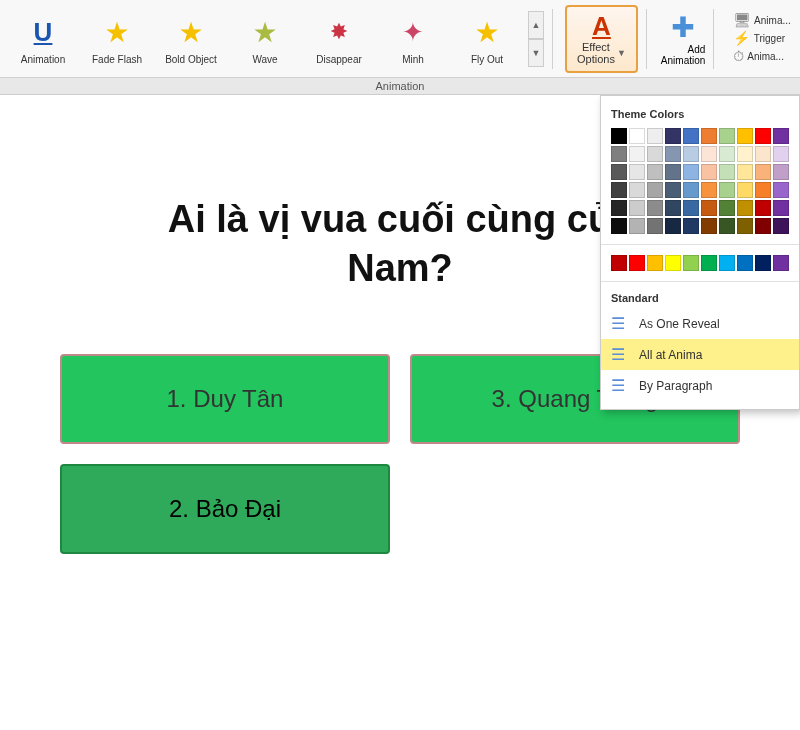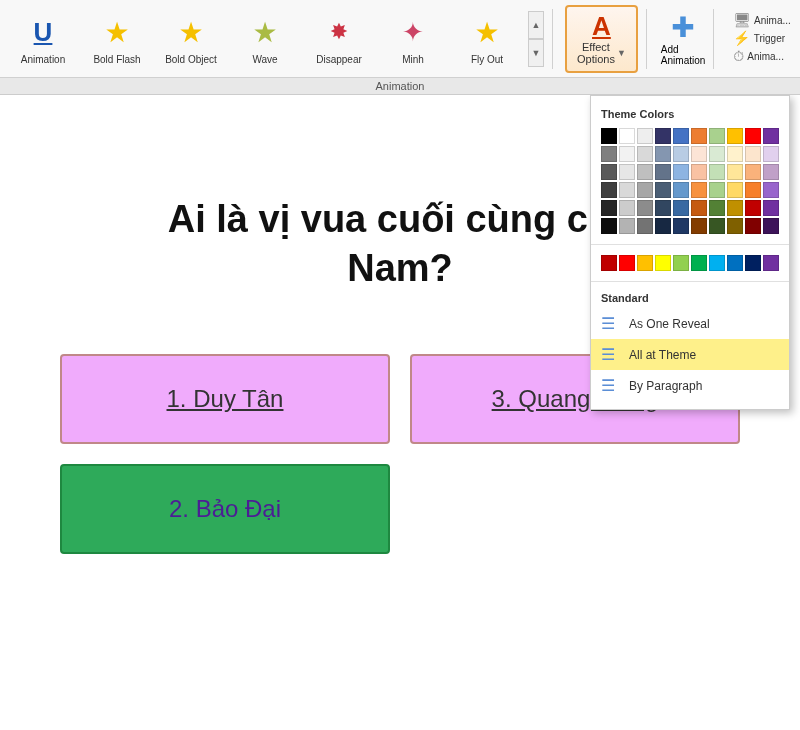--- a/index.html
+++ b/index.html
@@ -195,36 +195,35 @@
       display: flex;
       align-items: center;
       justify-content: center;
       font-size: 24px;
       font-weight: normal;
       color: #333;
       cursor: pointer;
     }
 
     .answer-pink {
-      background: #f0abfc;
+      background: #22c55e;
       border: 2px solid #c08888;
-      text-decoration: underline;
     }
 
     .answer-green {
       background: #2eaa5a;
       border: 2px solid #1e8840;
-      color: #4c1d95;
+      color: #000000;
     }
 
     
     .dropdown-popup {
       position: absolute;
       top: 0px;
-      right: 10px;
+      right: 0;
       width: 200px;
       background: white;
       border: 1px solid #ccc;
       box-shadow: 3px 3px 8px rgba(0,0,0,0.25);
       z-index: 100;
       padding: 8px 0;
     }
 
     .dropdown-section-title {
       font-size: 11px;
@@ -293,21 +292,21 @@
         <div class="icon">
           <span class="underline-u">U</span>
         </div>
         <div class="label">Animation</div>
       </div>
 
       <div class="ribbon-item">
         <div class="icon">
           <span style="font-size:28px; color:#f5c000;">★</span>
         </div>
-        <div class="label">Bold Flash</div>
+        <div class="label">Fade Flash</div>
       </div>
 
       <div class="ribbon-item">
         <div class="icon">
           <span style="font-size:28px; color:#f5c000;">★</span>
         </div>
         <div class="label">Bold Object</div>
       </div>
 
       <div class="ribbon-item">
@@ -352,21 +351,21 @@
             <span class="btn-label" style="font-size:11px;">Effect<br>Options</span>
             <span style="font-size:9px; color:#666;">▼</span>
           </div>
         </div>
       </div>
 
       <div class="ribbon-separator"></div>
 
       <div class="add-animation-btn">
         <span style="font-size:28px; color:#4a90d9;">✚</span>
-        <div style="font-size:10px; text-align:left;">Add<br>Animation</div>
+        <div style="font-size:10px; text-align:right;">Add<br>Animation</div>
       </div>
 
       <div class="ribbon-separator"></div>
 
       <div class="anima-btn">
         <div class="anima-row">
           <span style="font-size:14px; color:#888;">🖥</span>
           <span>Anima...</span>
         </div>
         <div class="anima-row">
@@ -488,21 +487,21 @@
       <div class="dropdown-divider"></div>
 
       <div class="dropdown-section-title">Standard</div>
 
       <div class="sequence-item">
         <span class="seq-icon">☰</span>
         <span>As One Reveal</span>
       </div>
       <div class="sequence-item selected">
         <span class="seq-icon">☰</span>
-        <span>All at Theme</span>
+        <span>All at Anima</span>
       </div>
       <div class="sequence-item">
         <span class="seq-icon">☰</span>
         <span>By Paragraph</span>
       </div>
     </div>
   </div>
 </div>
 
 </body></html>

